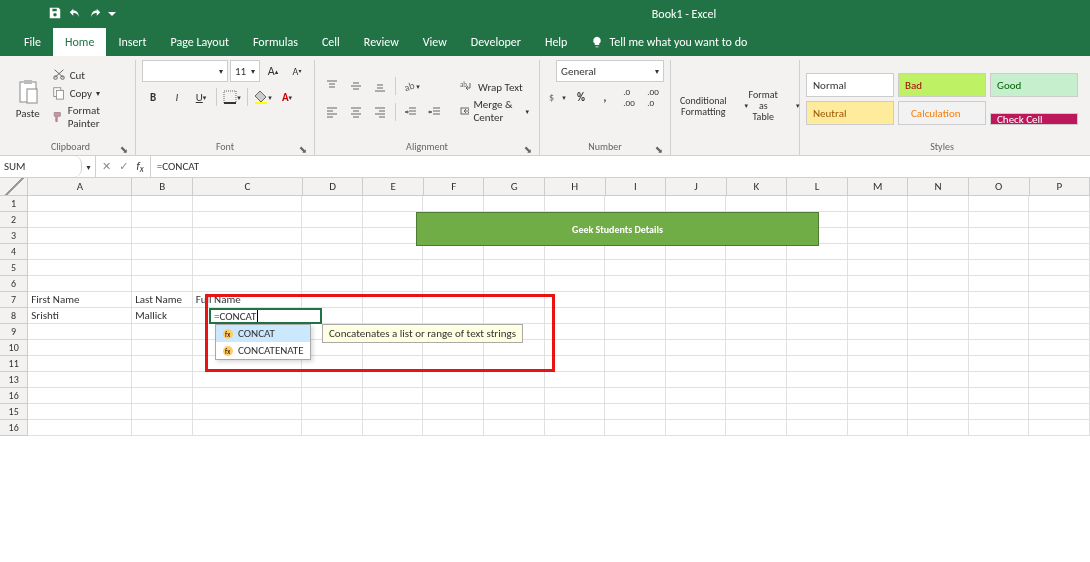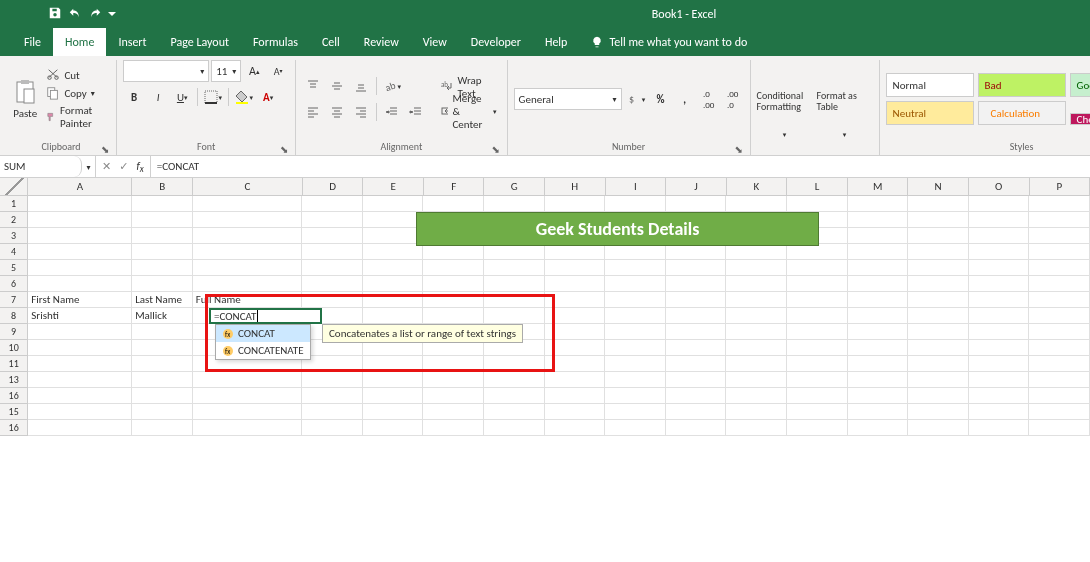--- a/index.html
+++ b/index.html
@@ -33,21 +33,21 @@
 .btn-sm { width: 22px; height: 22px; display: flex; align-items: center; justify-content: center; border: 1px solid transparent; }
 .sep { width: 1px; height: 18px; background: #ccc; margin: 0 2px; }
 
 .align-top, .align-bot { display: flex; gap: 2px; align-items: center; }
 .wrap-merge { display: flex; flex-direction: column; gap: 2px; margin-left: 6px; }
 .wrap-merge .ctl { display: flex; align-items: center; gap: 4px; font-size: 11px; height: 22px; padding: 0 4px; }
 
 .num-top { width: 108px; height: 22px; border: 1px solid #ccc; background: #fff; display: flex; align-items: center; padding: 0 4px; font-size: 11px; }
 .num-bot { display: flex; gap: 2px; }
 
-.big-btn { width: 56px; height: 56px; display: flex; flex-direction: column; align-items: center; justify-content: center; font-size: 10px; gap: 18px; }
+.big-btn { width: 56px; height: 56px; display: flex; flex-direction: row; align-items: center; justify-content: center; font-size: 10px; text-align: center; gap: 18px; }
 
 .styles-grid { display: grid; grid-template-columns: repeat(3, 88px); grid-template-rows: 24px 24px; gap: 4px; }
 .style-cell { border: 1px solid #ccc; display: flex; align-items: center; padding: 0 6px; font-size: 11px; }
 .style-normal { background: #fff; }
 .style-bad { background: #bef264; color: #9c0006; }
 .style-good { background: #c6efce; color: #006100; }
 .style-neutral { background: #ffeb9c; color: #9c5700; }
 .style-calc { background: #f2f2f2; color: #fa7d00; padding-left: 12px; }
 .style-check { background: #be185d; color: #fff; margin-top: 12px; }
 
@@ -63,21 +63,21 @@
 .colh { width: 64px; border-right: 1px solid #ccc; border-bottom: 1px solid #ccc; display: flex; align-items: center; justify-content: center; font-size: 11px; color: #333; }
 .colh.wide { width: 110px; }
 .colh.wideC { width: 116px; }
 .gridbody { display: block; }
 .row { display: flex; height: 16px; }
 .rowh { width: 30px; border-right: 1px solid #ccc; border-bottom: 1px solid #ccc; display: flex; align-items: center; justify-content: center; font-size: 10px; background: #f3f2f1; }
 .cell { width: 64px; border-right: 1px solid #e0e0e0; border-bottom: 1px solid #e0e0e0; display: flex; align-items: center; padding: 0 3px; font-size: 11px; overflow: visible; white-space: nowrap; }
 .cell.wide { width: 110px; }
 .cell.wideC { width: 116px; }
 
-.banner { position: absolute; left: 416px; top: 34px; width: 403px; height: 34px; background: #70ad47; border: 1px solid #4f7a32; color: #fff; display: flex; align-items: center; justify-content: center; font-weight: bold; font-size: 18px; }
+.banner { position: absolute; left: 416px; top: 34px; width: 403px; height: 34px; background: #70ad47; border: 1px solid #4f7a32; color: #fff; display: flex; align-items: center; justify-content: center; font-weight: bold; font-size: 10px; }
 
 .redbox { position: absolute; left: 205px; top: 116px; width: 350px; height: 78px; border: 3px solid #e81313; pointer-events: none; }
 
 .cell-active { position: absolute; left: 209px; top: 130px; width: 113px; height: 16px; border: 2px solid #217346; background: #fff; display: flex; align-items: center; padding: 0 3px; font-size: 11px; }
 
 .autolist { position: absolute; left: 215px; top: 146px; background: #fff; border: 1px solid #aaa; box-shadow: 2px 2px 4px rgba(0,0,0,0.15); font-size: 11px; }
 .autolist .opt { display: flex; align-items: center; gap: 4px; padding: 2px 6px; }
 .autolist .opt.sel { background: #cce8ff; }
 .autolist .opt svg { width: 12px; height: 12px; }
 .tooltip { position: absolute; left: 322px; top: 146px; background: #ffffe1; border: 1px solid #aaa; padding: 2px 6px; font-size: 11px; }
@@ -319,21 +319,21 @@
             </svg>
             <span>Merge &amp; Center</span> 
             <span style="font-size:7px">▾</span>
           </div>
       </div>
     </div>
     <div class="group-label"><span>Alignment</span><span class="dialog-launch">⬊</span></div>
   </div>
 
   <div class="group">
-    <div class="group-body" style="gap:4px;align-items:center">
+    <div class="group-body" style="flex-direction:column;gap:4px;align-items:flex-end">
       <div class="num-top">
           <span>General</span>
           <span style="margin-left:auto;font-size:8px">▾</span>
         </div>
       <div class="num-bot">
         <div class="btn-sm">
             <svg width="14" height="14">
               <text x="1" y="11" font-size="10" fill="#666">$</text>
             </svg>
             <span style="font-size:7px">▾</span>

